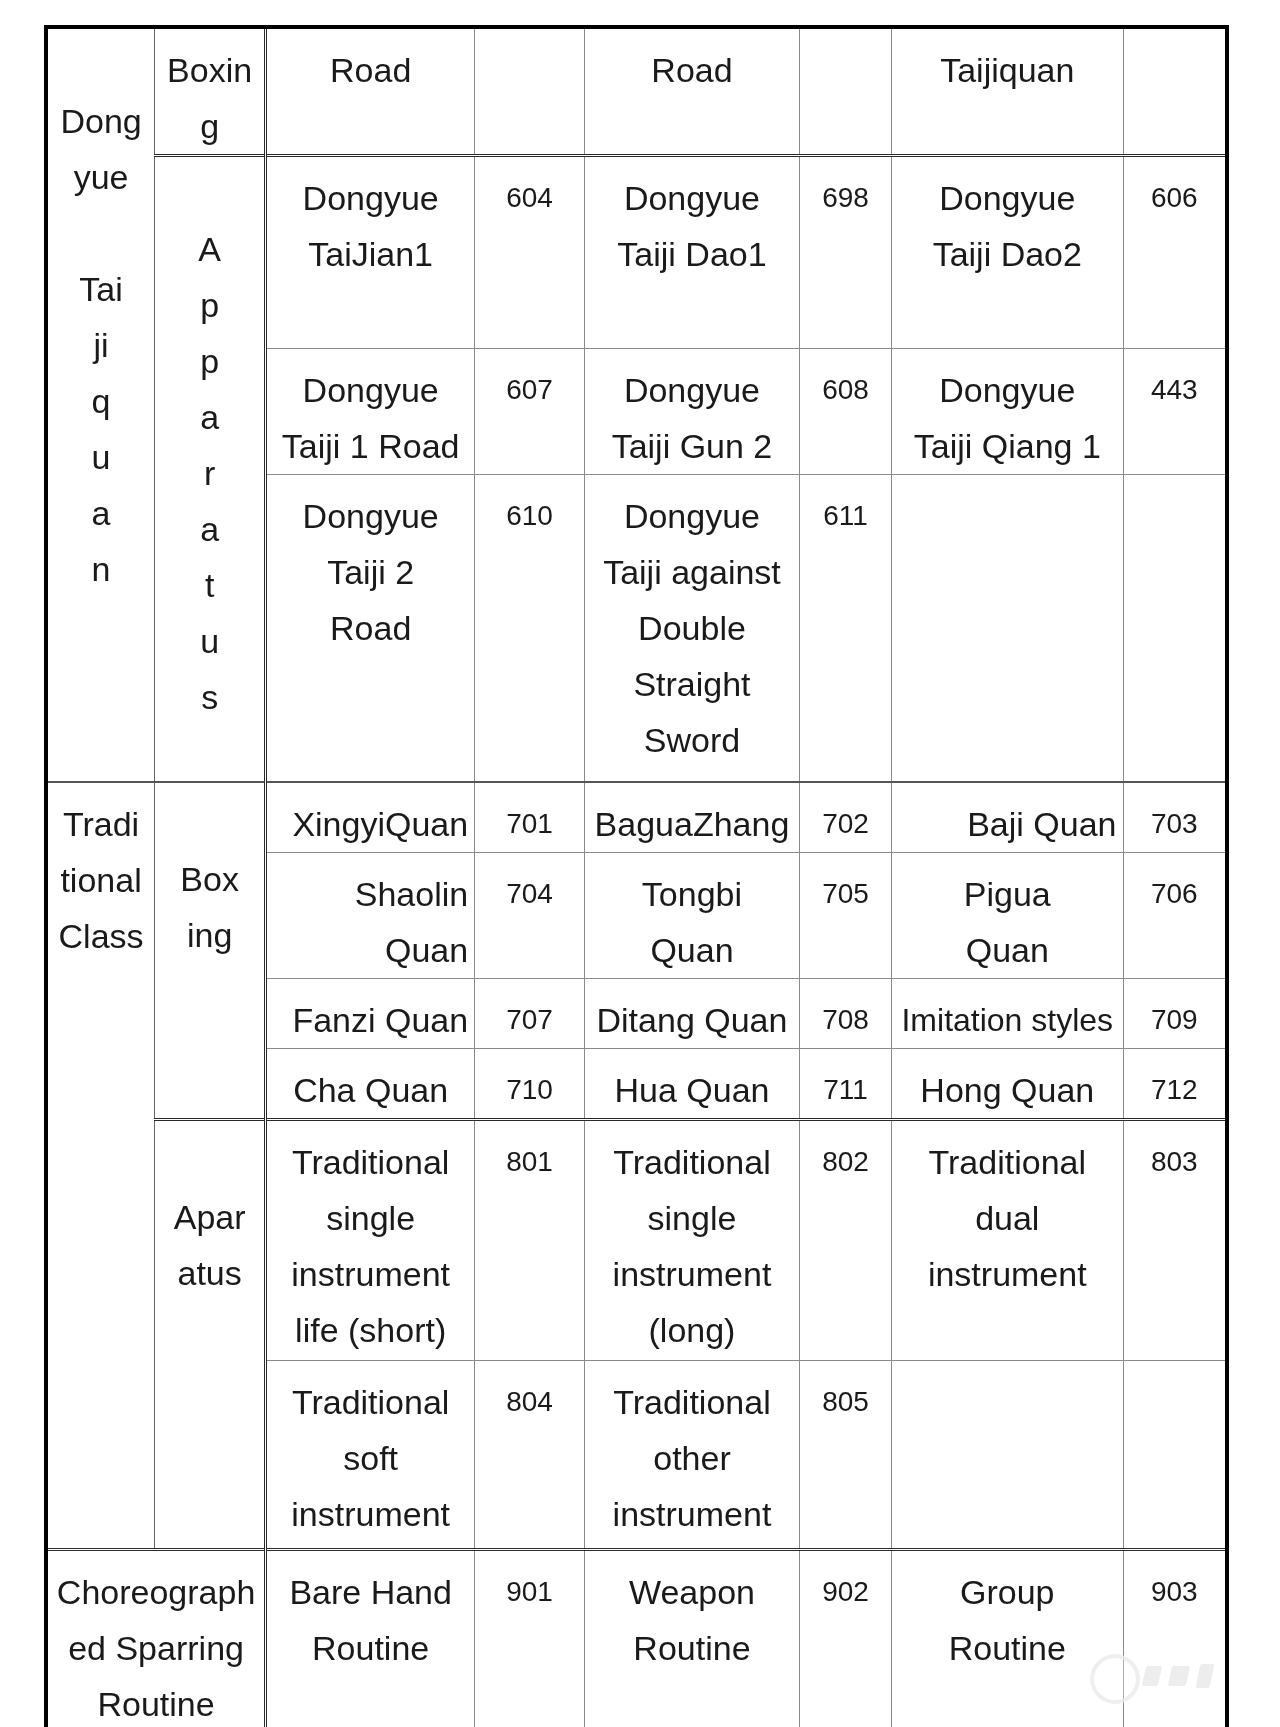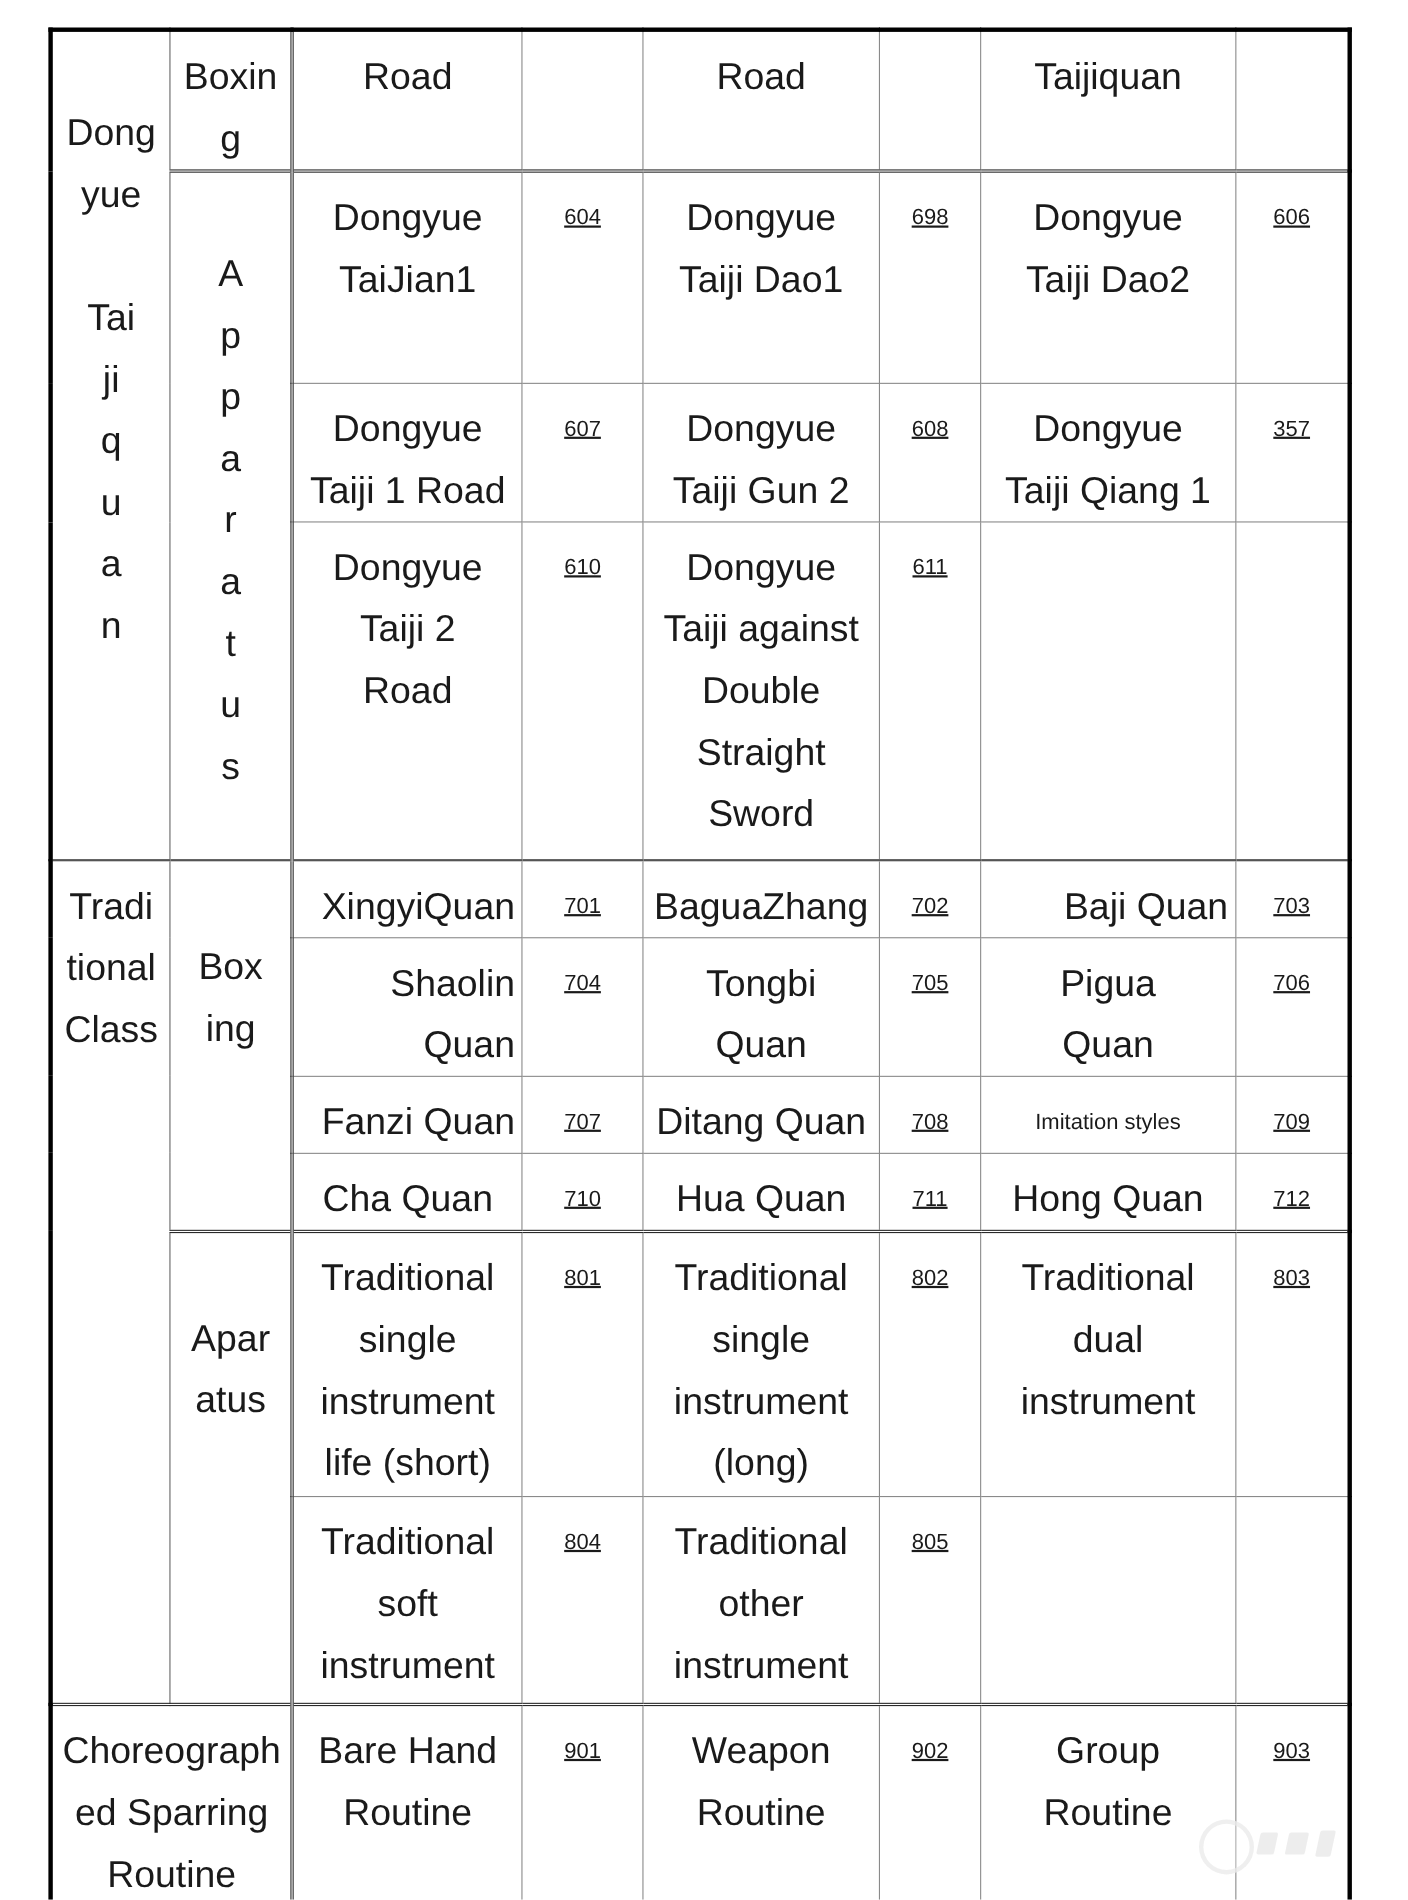--- a/index.html
+++ b/index.html
@@ -16,23 +16,23 @@
     border:1px solid #8a8a8a;
     vertical-align:top;text-align:center;
     padding:13px 6px 0 6px;
     font-size:34px;line-height:56px;
     white-space:pre-line;overflow:hidden;
   }
   td.cat{border-right:1px solid #666;}
   td.dbl-right{border-right:3px double #2a2a2a;}
   tr.sect-dbl>td{border-top:3px double #2a2a2a;}
   tr.sect-solid>td{border-top:2px solid #555;}
-  td.code{font-size:20px;text-decoration:underline;}
+  td.code{font-size:28px;}
   td.left{text-align:right;padding-left:15px;}
-  td.small{font-size:20px;text-align:center;}
+  td.small{font-size:32px;text-align:center;}
   td.pad-lg{padding-top:64px;}
   td.pad-md{padding-top:68px;}
   
   .watermark{position:absolute;left:1090px;top:1648px;width:150px;height:60px;opacity:.85;}
   .wm-circle{
     position:absolute;left:0;top:6px;width:42px;height:42px;border-radius:50%;
     border:4px solid rgba(235,235,235,.95);background:rgba(255,255,255,.35);
   }
   .wm-marks{position:absolute;left:54px;top:16px;width:92px;height:26px;}
   .wm-marks i{
@@ -103,21 +103,21 @@
 
     <tr style="height:122px">
       <td>Dongyue
 Taiji 1 Road</td>
       <td class="code">607</td>
       <td>Dongyue
 Taiji Gun 2</td>
       <td class="code">608</td>
       <td>Dongyue
 Taiji Qiang 1</td>
-      <td class="code">357</td>
+      <td class="code">443</td>
     </tr>
 
     <tr style="height:307px">
       <td>Dongyue
 Taiji 2
 Road</td>
       <td class="code">610</td>
       <td>Dongyue
 Taiji against
 Double

